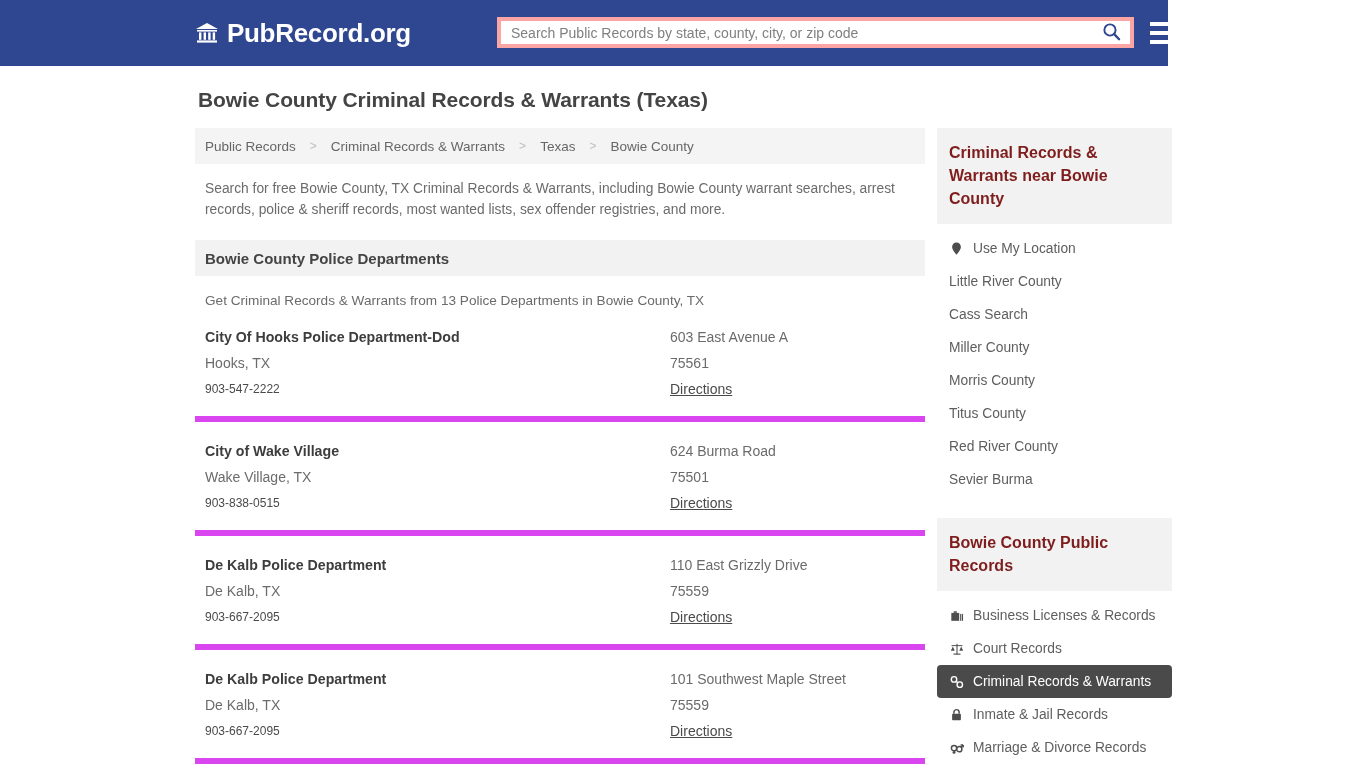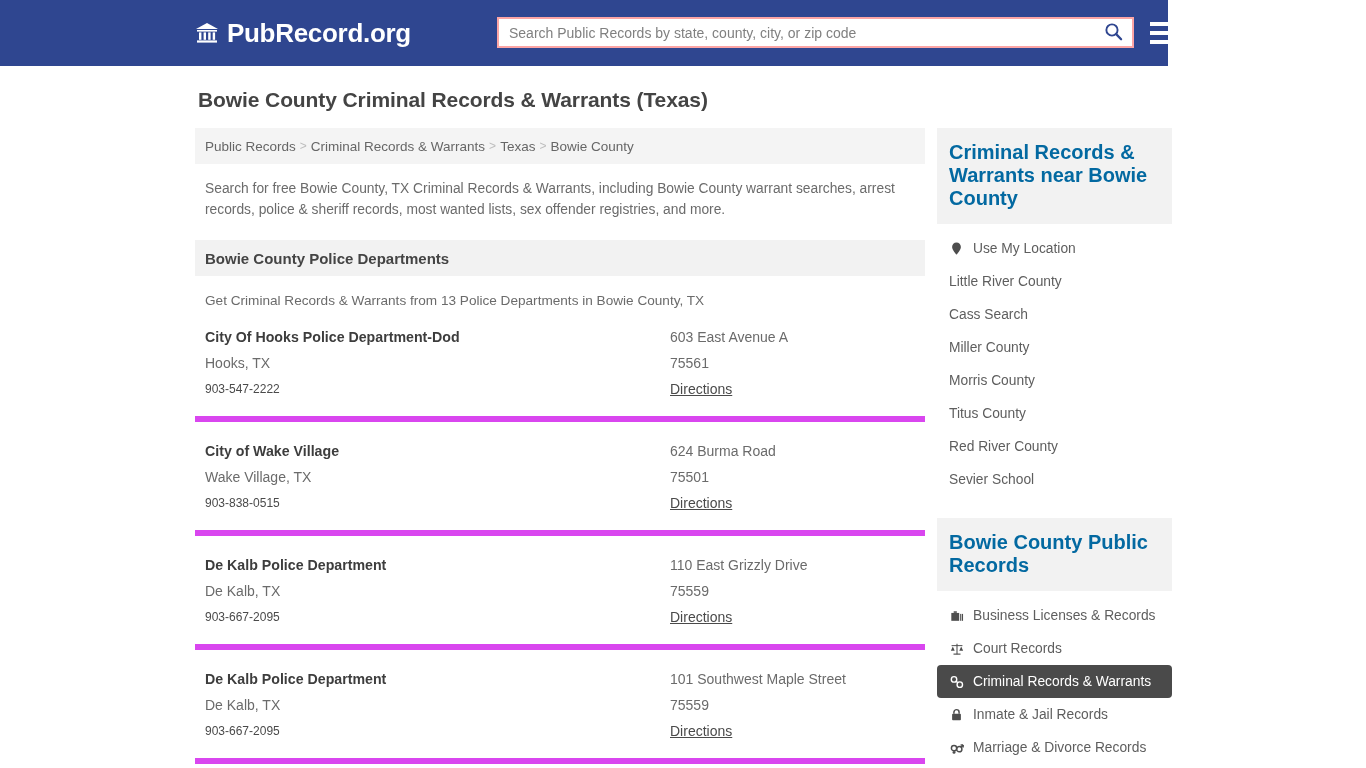--- a/index.html
+++ b/index.html
@@ -41,21 +41,21 @@
     white-space: nowrap;
   }
 
   .search-wrap {
     position: absolute;
     left: 497px;
     top: 17px;
     width: 637px;
     height: 31px;
     background: #ffffff;
-    border: 2px solid #fca5a5;
+    border: 4px solid #fca5a5;
     display: flex;
     align-items: center;
   }
 
   .search-input {
     flex: 1 1 auto;
     height: 29px;
     border: none;
     outline: none;
     padding: 0 10px;
@@ -128,21 +128,21 @@
 
   
   .breadcrumb {
     background: #f4f4f4;
     height: 36px;
     display: flex;
     align-items: center;
     padding-left: 10px;
     font-size: 13.5px;
     color: #666666;
-    gap: 4px;
+    gap: 14px;
   }
   .crumb { color: #666666; text-decoration: none; cursor: pointer; white-space: nowrap; }
   .crumb-sep { color: #bdbdbd; font-size: 12px; }
 
   .intro {
     margin-top: 14px;
     padding: 0 10px;
     font-size: 13.8px;
     line-height: 21px;
     color: #6b6b6b;
@@ -212,23 +212,23 @@
     text-decoration: underline;
     line-height: 26px;
     cursor: pointer;
   }
   .addr-spacer { height: 26px; }
 
   
   .panel-head {
     background: #f2f2f2;
     padding: 13px 12px 14px 12px;
-    font-size: 20px;
+    font-size: 16px;
     font-weight: bold;
-    color: #0369a1;
+    color: #7f1d1d;
     line-height: 23px;
   }
 
   .panel-list { padding-top: 8px; }
 
   .panel-link {
     display: flex;
     align-items: center;
     gap: 9px;
     padding: 9px 12px;
@@ -410,21 +410,21 @@
         <a class="panel-link">
           <span class="lbl">Morris County</span>
         </a>
         <a class="panel-link">
           <span class="lbl">Titus County</span>
         </a>
         <a class="panel-link">
           <span class="lbl">Red River County</span>
         </a>
         <a class="panel-link">
-          <span class="lbl">Sevier School</span>
+          <span class="lbl">Sevier Burma</span>
         </a>
       </div>
 
       <div class="panel-gap"></div>
 
       <div class="panel-head">Bowie County Public Records</div>
 
       <div class="panel-list">
 
         <a class="panel-link">

